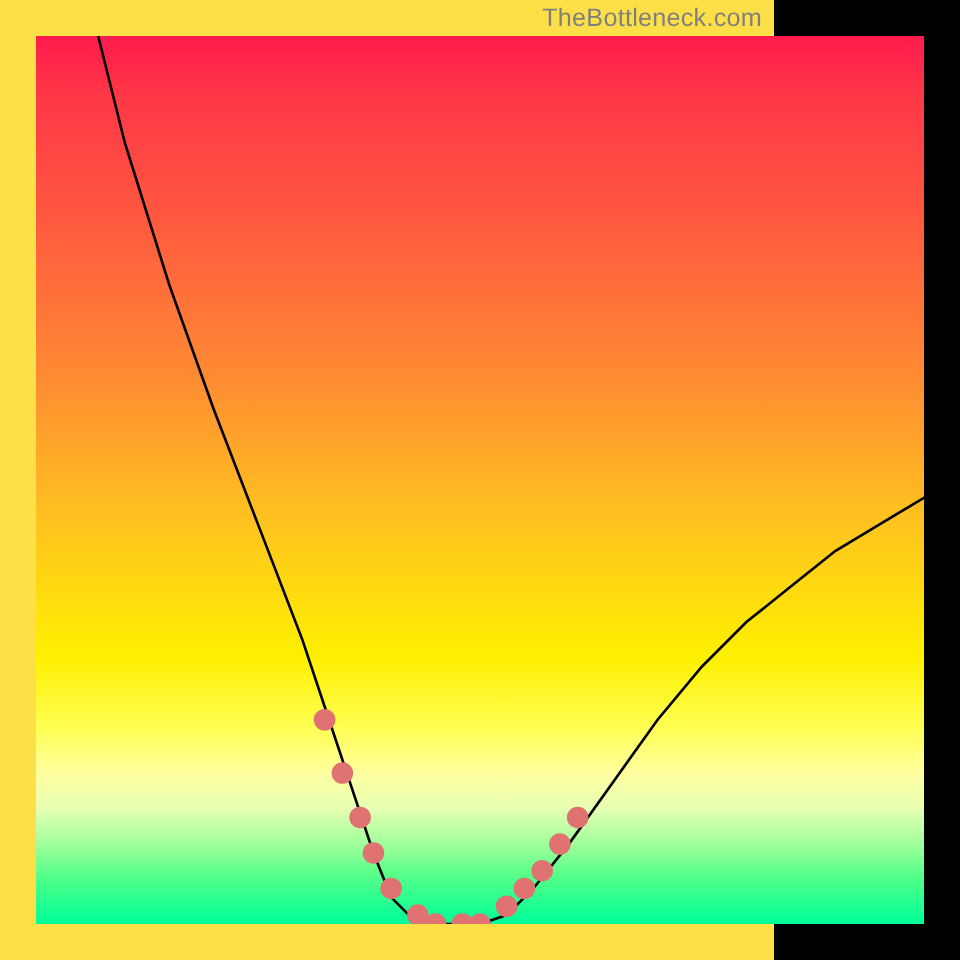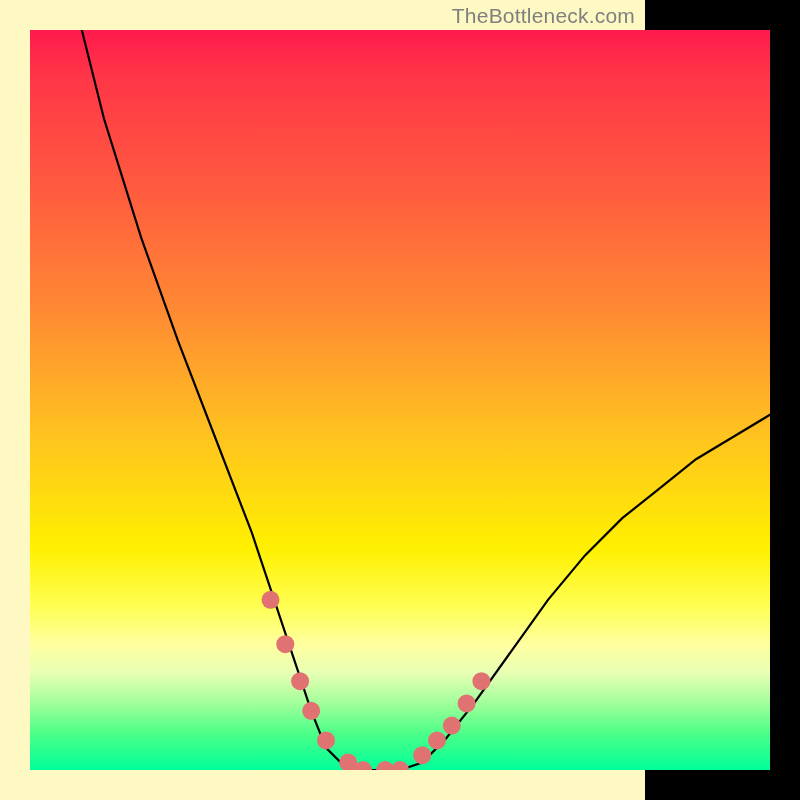--- a/index.html
+++ b/index.html
@@ -8,21 +8,21 @@
     width: 800px;
     height: 800px;
     background: #000;
     font-family: Arial, Helvetica, sans-serif;
     overflow: hidden;
   }
   .outer {
     position: relative;
     width: 645px;
     height: 800px;
-    background: #fef9c3;
+    background: #fde047;
   }
   .plot {
     position: absolute;
     left: 30px;
     top: 30px;
     width: 740px;
     height: 740px;
     
     background: linear-gradient(
       to bottom,

